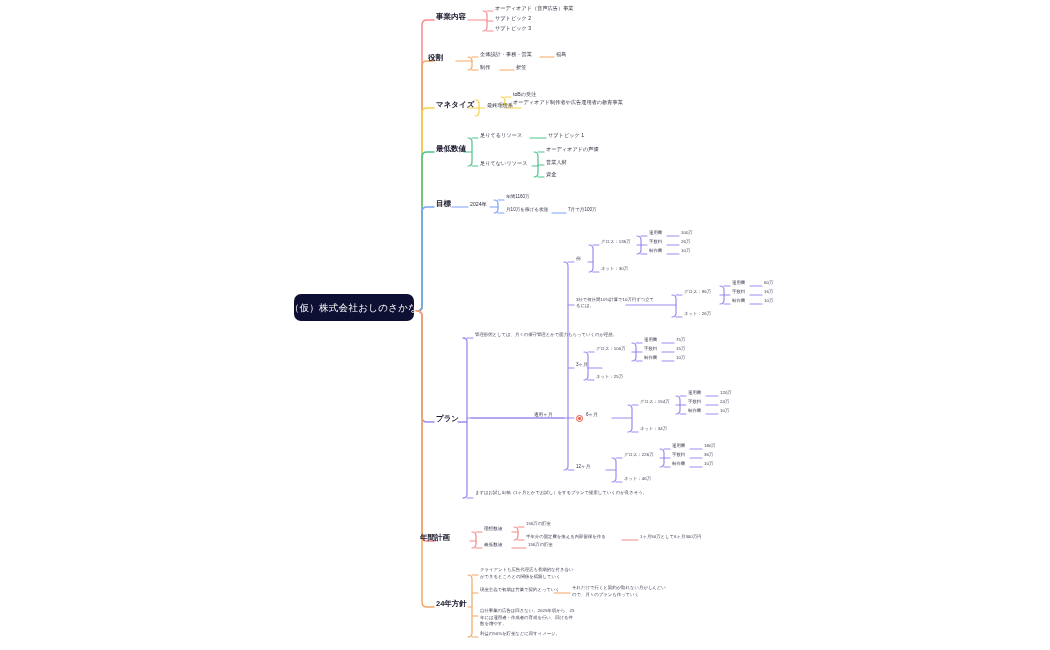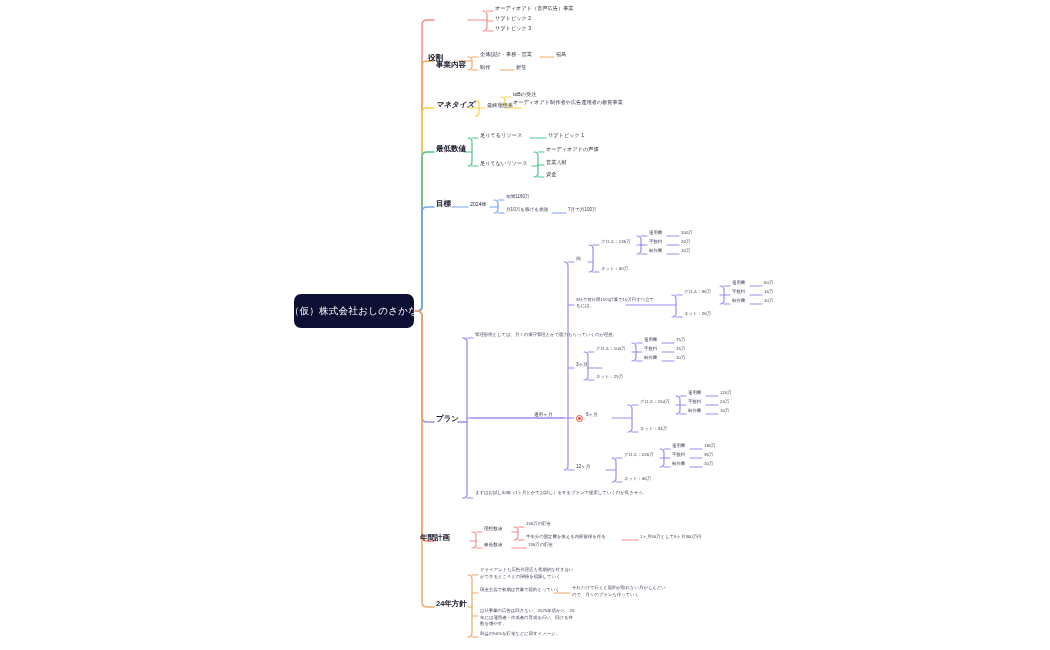--- a/index.html
+++ b/index.html
@@ -7,21 +7,21 @@
     width:1050px;height:650px;background:#ffffff;
     font-family:"Liberation Sans","DejaVu Sans",sans-serif;
     overflow:hidden;position:relative;
   }
   #canvas{position:absolute;left:0;top:0;width:1050px;height:650px;}
   svg.links{position:absolute;left:0;top:0;width:1050px;height:650px;pointer-events:none;}
 
   .node{position:absolute;white-space:pre;line-height:1.25;}
 
   .root{
-    left:294px;top:294px;width:120px;height:34px;
+    left:294px;top:294px;width:120px;height:27px;
     background:#0d1033;color:#ffffff;border-radius:7px;
     display:flex;align-items:center;justify-content:center;
     text-align:center;font-size:9.5px;letter-spacing:.3px;
     padding:3px 6px;box-sizing:border-box;
   }
   .lbl1{font-size:7.5px;font-weight:bold;color:#1a1a2e;}
   .lbl2{font-size:5.2px;color:#2b2b3d;}
   .lbl3{font-size:4.6px;color:#33334a;}
   .lbl4{font-size:4.4px;color:#3a3a50;}
   .note{font-size:4.4px;color:#3a3a50;line-height:1.5;}
@@ -167,23 +167,23 @@
       <path d="M468,607 L472,607" stroke="#f0a868" stroke-width="1.2" fill="none" stroke-linecap="round"></path>
       <path d="M468,575 Q472,575 472,579 L472,633 Q472,637 468,637" stroke="#f0a868" stroke-width="1.2" fill="none" stroke-linecap="round"></path>
       <path d="M472,575 L478,575" stroke="#f0a868" stroke-width="1.2" fill="none" stroke-linecap="round"></path>
       <path d="M472,593 L478,593" stroke="#f0a868" stroke-width="1.2" fill="none" stroke-linecap="round"></path>
       <path d="M472,616 L478,616" stroke="#f0a868" stroke-width="1.2" fill="none" stroke-linecap="round"></path>
       <path d="M472,637 L478,637" stroke="#f0a868" stroke-width="1.2" fill="none" stroke-linecap="round"></path>
       <path d="M554,593 L570,593" stroke="#f0a868" stroke-width="1.1" fill="none" stroke-linecap="round"></path>
     </svg>
   <div class="node root">（仮）株式会社おしのさかな</div>
   <div id="nodes">
-      <div class="node lbl1" style="left: 436px; top: 14px; transform: translateY(-2px); margin-top: 48px;">事業内容</div>
+      <div class="node lbl1" style="left: 436px; top: 14px; transform: translateY(-2px);">事業内容</div>
       <div class="node lbl1" style="left: 428px; top: 55px; transform: translateY(-2px);">役割</div>
-      <div class="node lbl1" style="left: 436px; top: 102px; transform: translateY(-2px); font-style: italic;">マネタイズ</div>
+      <div class="node lbl1" style="left: 436px; top: 102px; transform: translateY(-2px);">マネタイズ</div>
       <div class="node lbl1" style="left: 436px; top: 146px; transform: translateY(-2px);">最低数値</div>
       <div class="node lbl1" style="left: 436px; top: 201px; transform: translateY(-2px);">目標</div>
       <div class="node lbl1" style="left: 436px; top: 416px; transform: translateY(-2px);">プラン</div>
       <div class="node lbl1" style="left: 420px; top: 535px; transform: translateY(-2px);">年間計画</div>
       <div class="node lbl1" style="left: 436px; top: 601px; transform: translateY(-2px);">24年方針</div>
       <div class="node lbl2" style="left: 495px; top: 5px;">オーディオアド（音声広告）事業</div>
       <div class="node lbl2" style="left: 495px; top: 15px;">サブトピック 2</div>
       <div class="node lbl2" style="left: 495px; top: 25px;">サブトピック 3</div>
       <div class="node lbl2" style="left: 480px; top: 51px;">全体設計・事務・営業</div>
       <div class="node lbl2" style="left: 556px; top: 51px;">福島</div>

